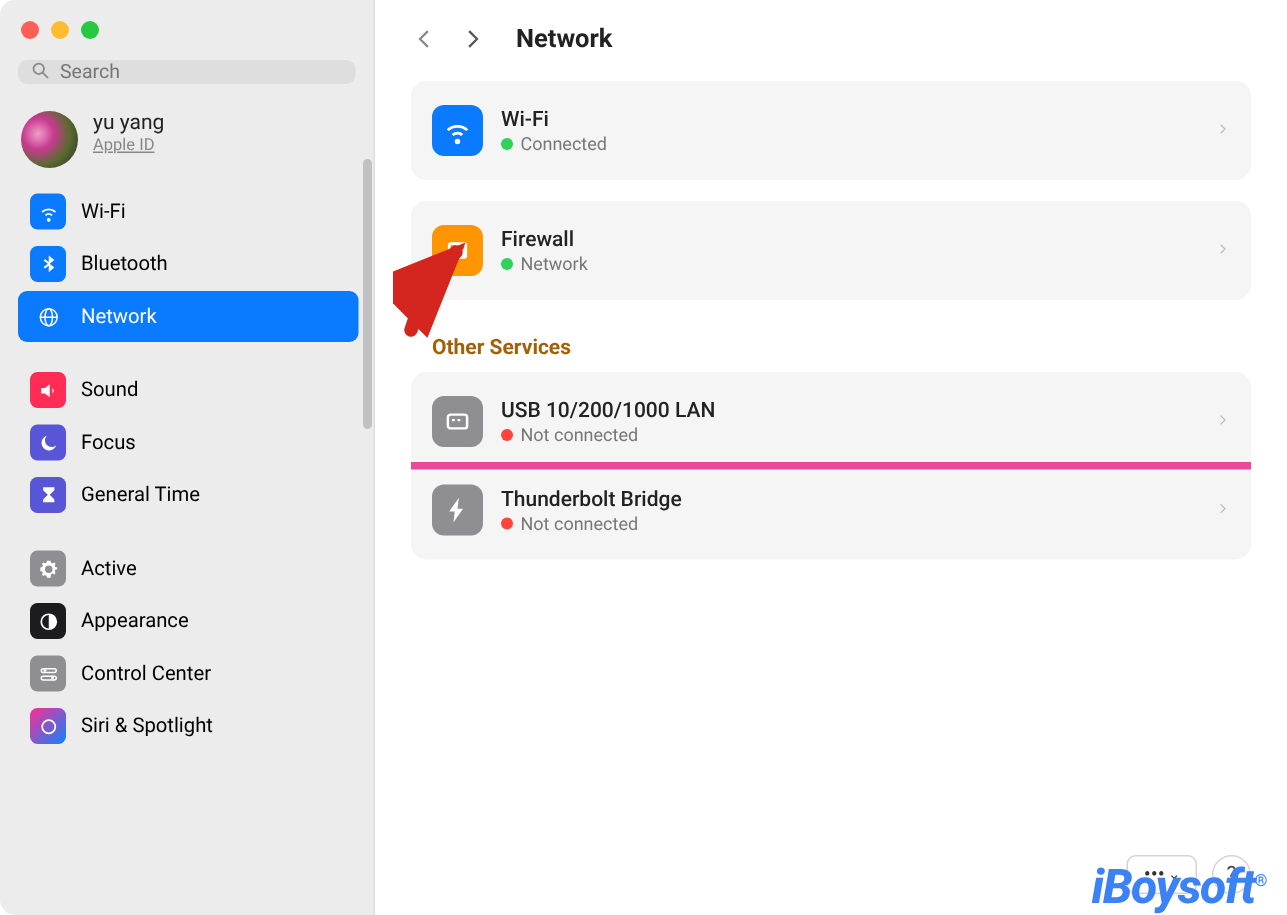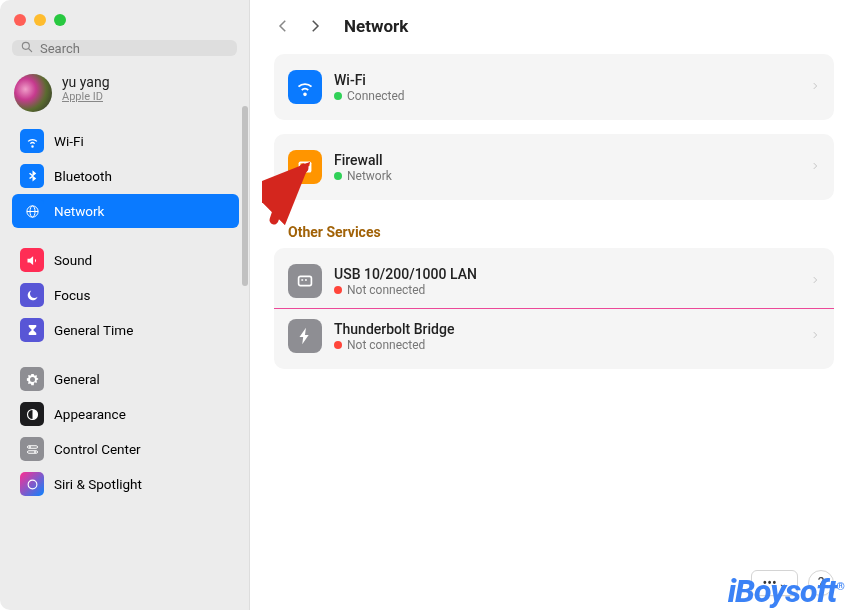--- a/index.html
+++ b/index.html
@@ -34,21 +34,21 @@
 
     .main { flex: 1; background: #fff; display: flex; flex-direction: column; position: relative; }
     .header { display: flex; align-items: center; padding: 16px 24px 12px 24px; gap: 14px; }
     .nav-btn { color: #888; display: flex; align-items: center; justify-content: center; }
     .nav-btn svg { width: 18px; height: 18px; stroke: currentColor; fill: none; stroke-width: 2; }
     .header h1 { font-size: 17px; font-weight: 700; color: #222; margin-left: 6px; }
 
     .content { padding: 6px 24px; flex: 1; overflow-y: auto; }
     .card { background: #f5f5f5; border-radius: 10px; padding: 6px 0; margin-bottom: 14px; }
     .row { display: flex; align-items: center; padding: 10px 14px; gap: 12px; position: relative; cursor: pointer; }
-    .row + .row { border-top: 1px solid #ec4899; }
+    .row + .row { border-top: 5px solid #ec4899; }
     .row-icon { width: 34px; height: 34px; border-radius: 8px; display: flex; align-items: center; justify-content: center; flex-shrink: 0; }
     .row-icon svg { width: 22px; height: 22px; fill: #fff; }
     .row-body { flex: 1; }
     .row-title { font-size: 14px; color: #222; font-weight: 500; }
     .row-sub { font-size: 12px; color: #777; display: flex; align-items: center; gap: 5px; margin-top: 1px; }
     .dot { width: 8px; height: 8px; border-radius: 50%; }
     .dot.green { background: #30d158; }
     .dot.red { background: #ff453a; }
     .chev { color: #bbb; }
     .chev svg { width: 10px; height: 14px; stroke: currentColor; fill: none; stroke-width: 2; }
@@ -149,21 +149,21 @@
     </div>
 
     <div class="section-gap"></div>
 
     <div class="item">
       <span class="icon-box" style="background:#8e8e93">
         <svg viewBox="0 0 24 24">
             <path d="M12 8a4 4 0 100 8 4 4 0 000-8zm9 4l-2 .6a7 7 0 01-.7 1.7l1 1.8-1.4 1.4-1.8-1a7 7 0 01-1.7.7L14 21h-4l-.4-2.1a7 7 0 01-1.7-.7l-1.8 1L4.7 17.8l1-1.8a7 7 0 01-.7-1.7L3 14v-4l2.1-.4a7 7 0 01.7-1.7l-1-1.8L6.2 4.7l1.8 1a7 7 0 011.7-.7L10 3h4l.4 2.1a7 7 0 011.7.7l1.8-1 1.4 1.4-1 1.8a7 7 0 01.7 1.7L21 10z"></path>
           </svg>
       </span>
-      <span class="item-label">General</span>
+      <span class="item-label">Active</span>
     </div>
     <div class="item">
       <span class="icon-box" style="background:#1c1c1e">
         <svg viewBox="0 0 24 24">
             <circle cx="12" cy="12" r="8" fill="none" stroke="#fff" stroke-width="1.8"></circle>
             <path d="M12 4a8 8 0 010 16z" fill="#fff"></path>
           </svg>
       </span>
       <span class="item-label">Appearance</span>
     </div>

